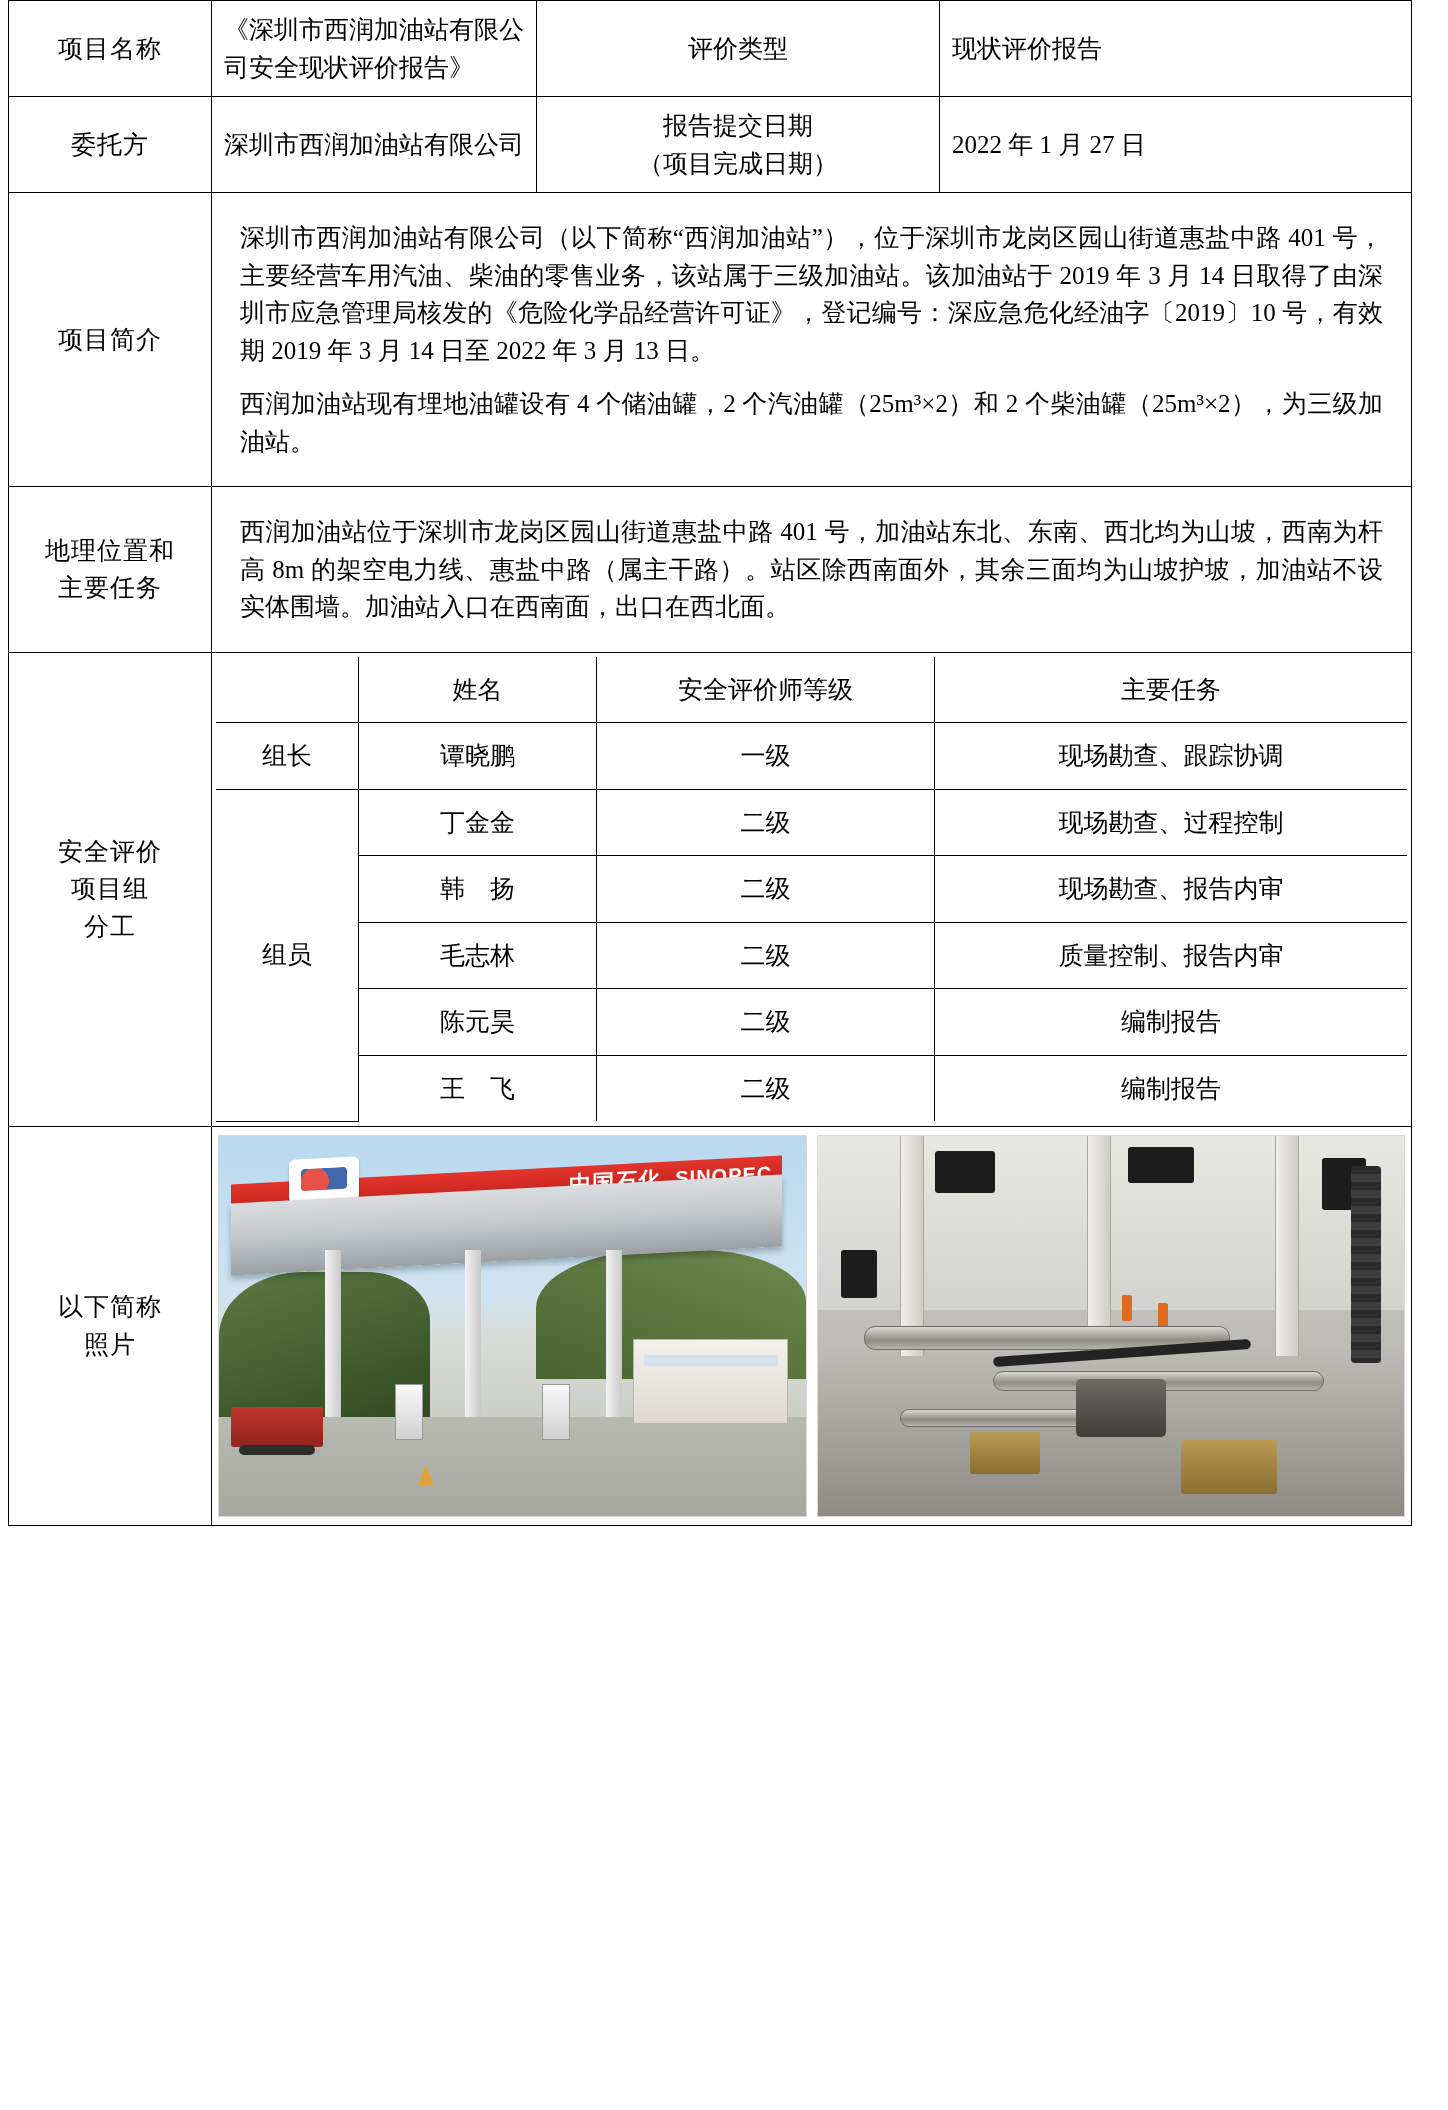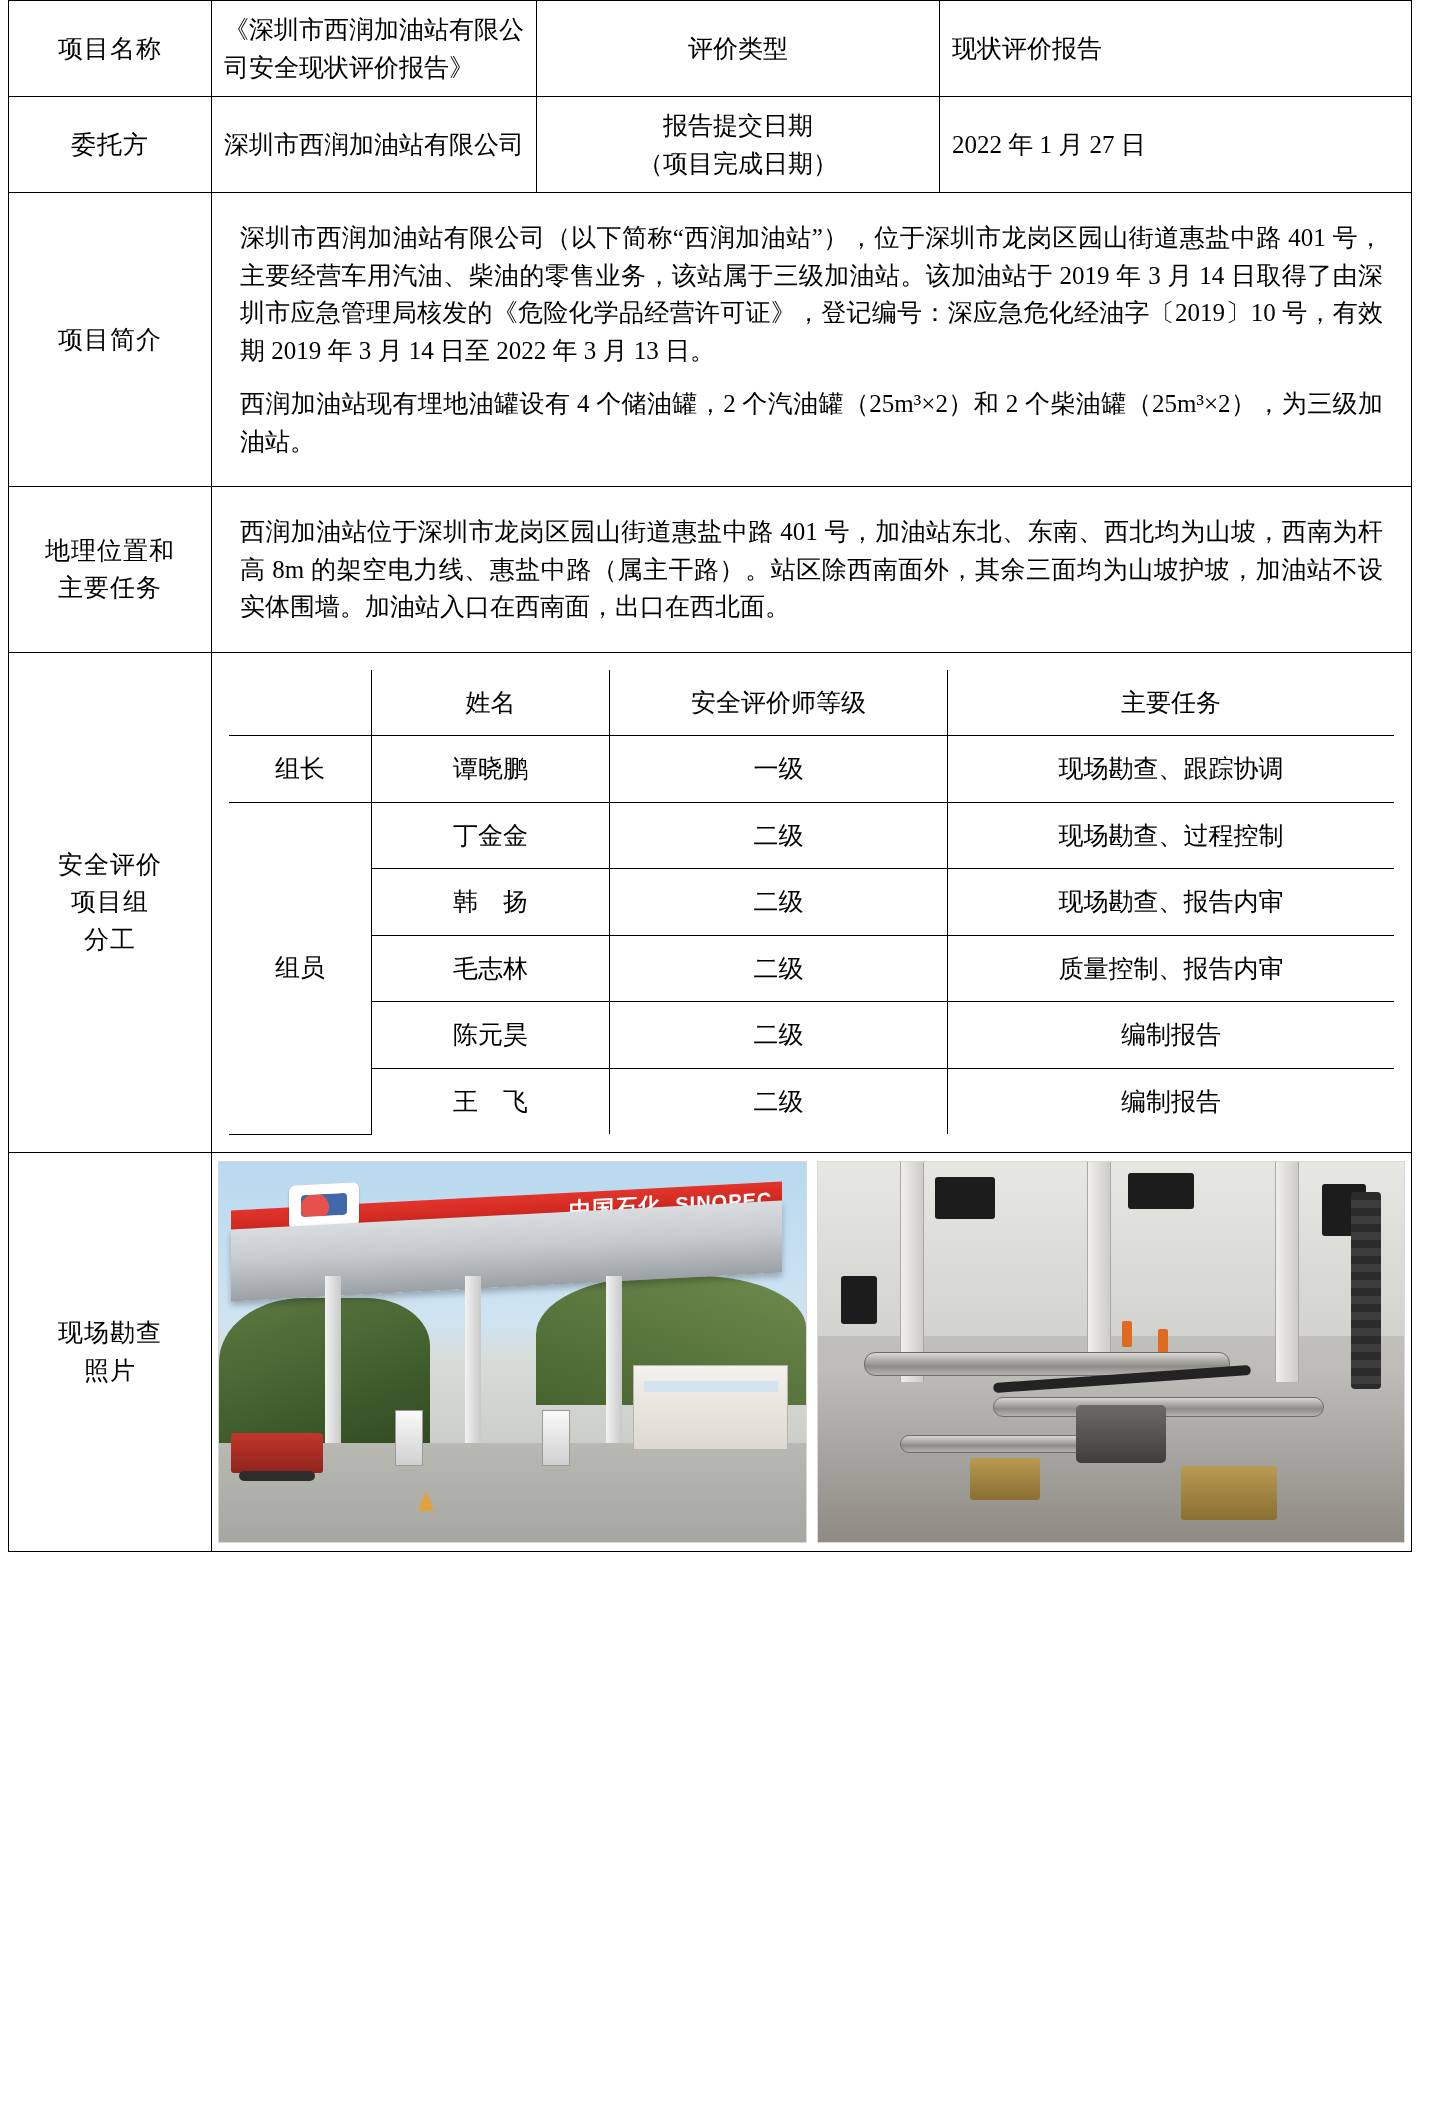--- a/index.html
+++ b/index.html
@@ -59,21 +59,21 @@
     text-justify: inter-ideograph;
     font-size: 25px;
     line-height: 1.62;
   }
   .para p {
     margin: 16px;
     text-indent: 0;
   }
   
   .team-wrap {
-    padding: 17px !important;
+    padding: 4px !important;
     margin-top: 48px;
   }
   table.team {
     border-collapse: collapse;
     width: 100%;
     table-layout: fixed;
   }
   table.team td {
     border: 1.5px solid #000000;
     text-align: center;
@@ -404,21 +404,21 @@
                 <td class="level-col">二级</td>
                 <td class="task-col">编制报告</td>
               </tr>
             </tbody>
           </table>
         </td>
       </tr>
 
       <tr>
         <td class="label-cell">
-          <div>现场勘查</div>
+          <div>以下简称</div>
           <div>照片</div>
         </td>
         <td colspan="3" class="photos-cell">
           <div class="photos">
             <div class="photo ph1">
               <div class="hill"></div>
               <div class="hill2"></div>
               <div class="band">
                 <span class="cn">中国石化</span>
                 <span>SINOPEC</span>

